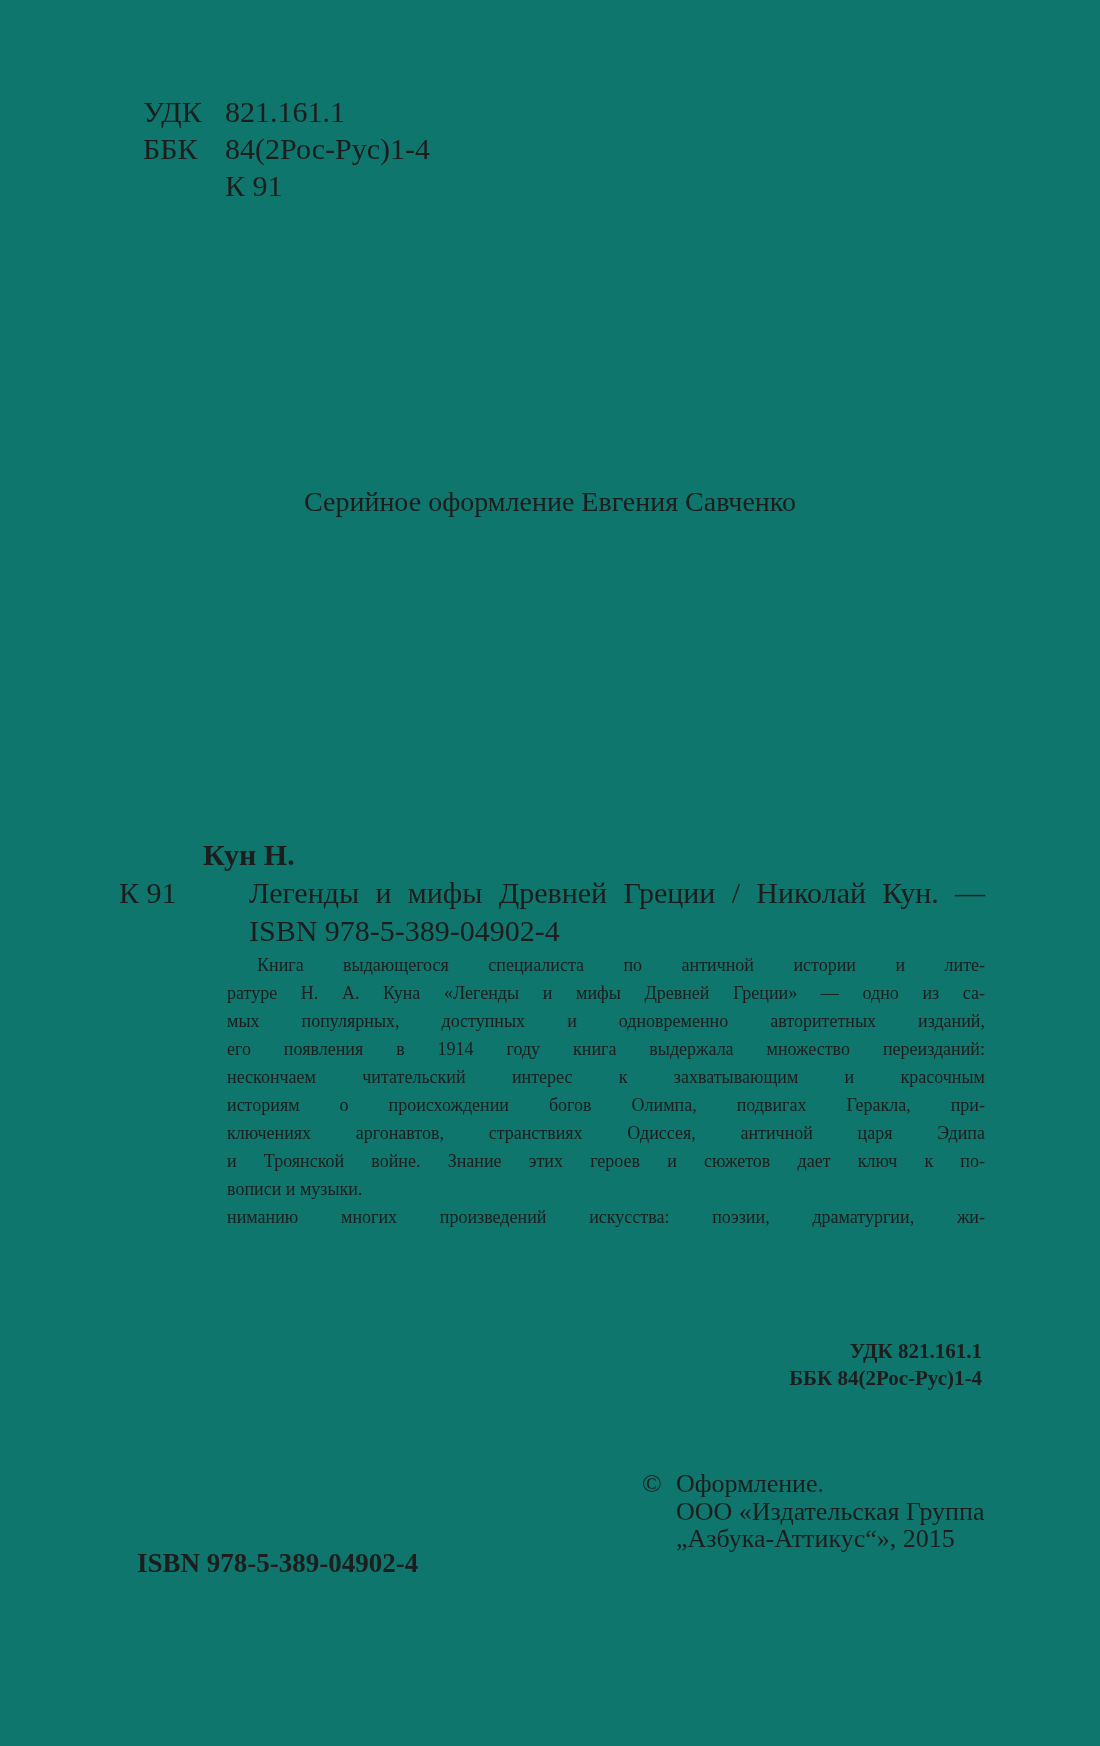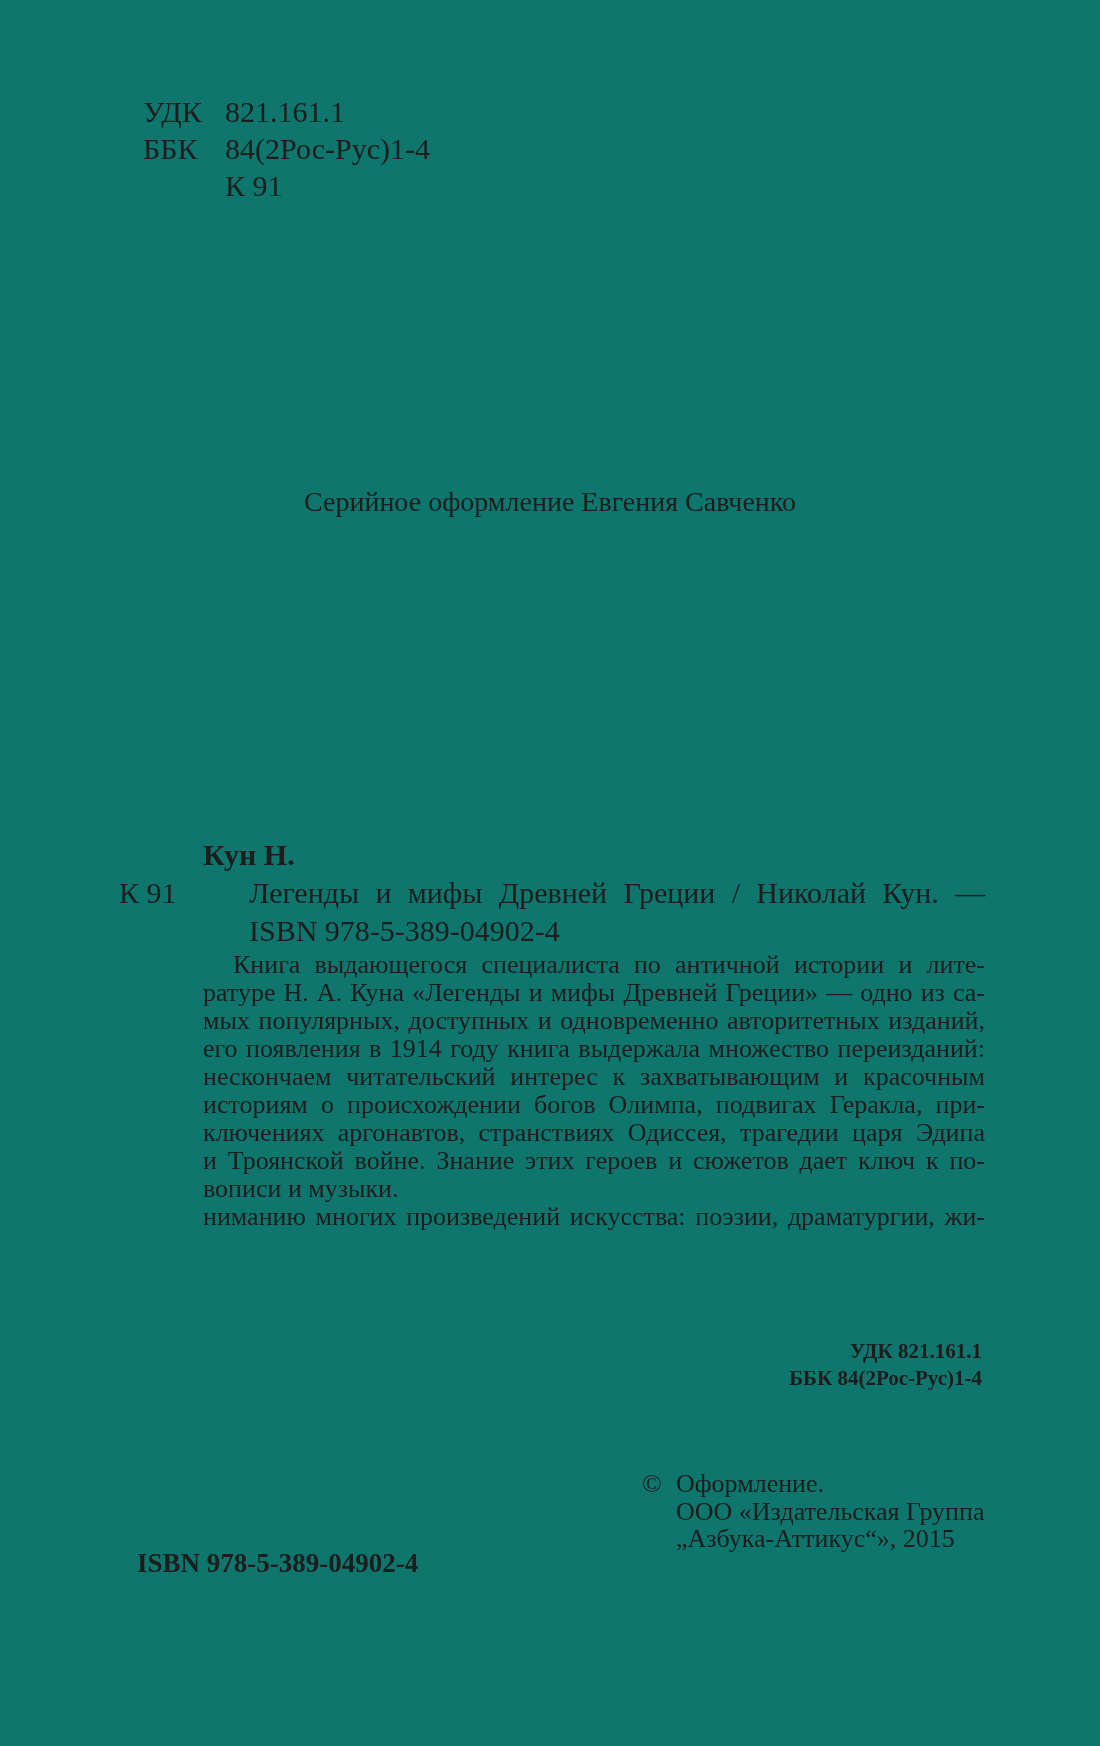--- a/index.html
+++ b/index.html
@@ -25,21 +25,21 @@
   
   .catalog{position:absolute;left:203px;top:836px;width:782px;font-size:30px;line-height:38px;}
   .catalog .author{font-weight:bold;}
   .entry{position:relative;}
   .entry-code{position:absolute;left:-84px;top:0;}
   .jl{text-align:justify;text-align-last:justify;}
   .eline.first{padding-left:46px;}
   .eline.isbn{padding-left:46px;}
 
   
-  .annotation{margin-top:1px;font-size:26px;line-height:28px;}
+  .annotation{margin-top:1px;font-size:18px;line-height:28px;margin-left:24px;}
   .aline.first{padding-left:30px;}
 
   
   .codes-right{position:absolute;right:118px;top:1338px;text-align:right;
     font-size:21px;font-weight:bold;line-height:27px;white-space:nowrap;}
 
   
   .footer-isbn{position:absolute;left:137px;top:1548px;font-size:27px;font-weight:bold;white-space:nowrap;}
   .copyright{position:absolute;left:642px;top:1470px;width:370px;
     font-size:26px;line-height:27.5px;}
@@ -73,21 +73,21 @@
       <div class="eline first jl">Легенды и мифы Древней Греции / Николай Кун. —</div>
       <div class="eline isbn">ISBN 978-5-389-04902-4</div>
 
       <div class="annotation">
         <div class="aline first jl">Книга выдающегося специалиста по античной истории и лите-</div>
         <div class="aline jl">ратуре Н. А. Куна «Легенды и мифы Древней Греции» — одно из са-</div>
         <div class="aline jl">мых популярных, доступных и одновременно авторитетных изданий,</div>
         <div class="aline jl">его появления в 1914 году книга выдержала множество переизданий:</div>
         <div class="aline jl">нескончаем читательский интерес к захватывающим и красочным</div>
         <div class="aline jl">историям о происхождении богов Олимпа, подвигах Геракла, при-</div>
-        <div class="aline jl">ключениях аргонавтов, странствиях Одиссея, трагедии царя Эдипа</div>
+        <div class="aline jl">ключениях аргонавтов, странствиях Одиссея, античной царя Эдипа</div>
         <div class="aline jl">и Троянской войне. Знание этих героев и сюжетов дает ключ к по-</div>
         <div class="aline">вописи и музыки.</div>
         <div class="aline jl">ниманию многих произведений искусства: поэзии, драматургии, жи-</div>
       </div>
     </div>
   </div>
 
   <div class="codes-right">
     <div>УДК 821.161.1</div>
     <div>ББК 84(2Рос-Рус)1-4</div>

